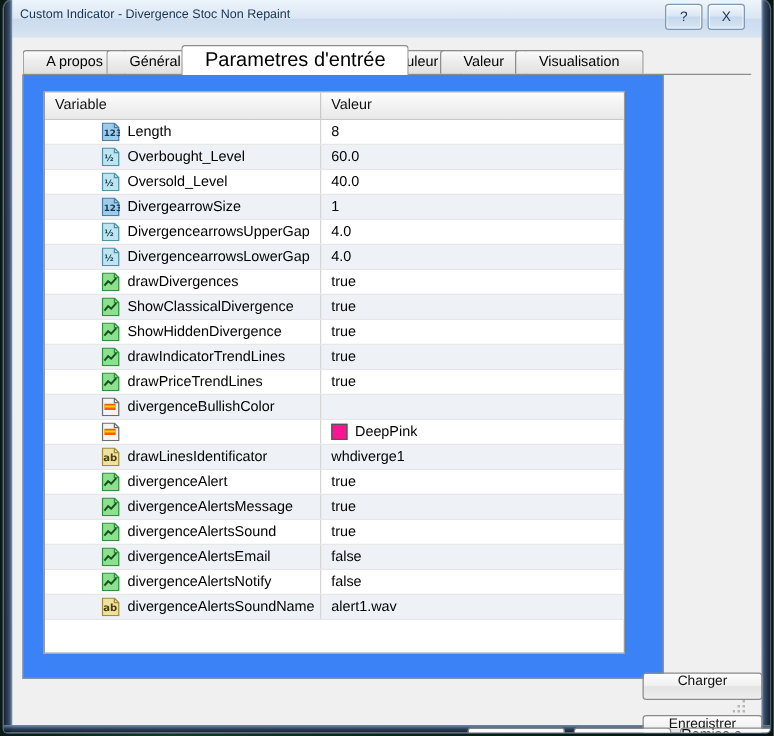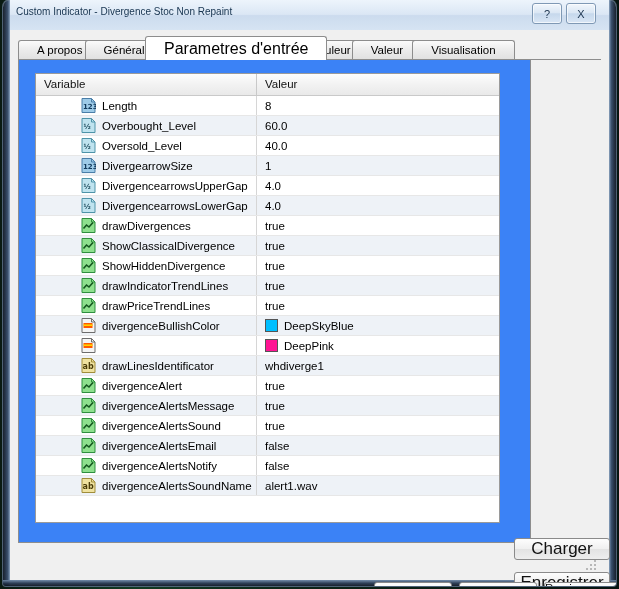--- a/index.html
+++ b/index.html
@@ -219,21 +219,21 @@
     box-sizing: border-box;
   }
 
   
   .side-btn {
     position: absolute;
     width: 96px; height: 22px;
     border: 1px solid #8a8a8a;
     border-radius: 3px;
     background: linear-gradient(180deg,#fdfdfd 0%, #f0f0f0 48%, #e3e3e3 52%, #eeeeee 100%);
-    font-size: 17px;
+    font-size: 11px;
     color: #111;
     display:flex; align-items:flex-start; justify-content:center;
     box-sizing: border-box;
   }
   #btn-charger     { left: 495px; top: 478px; }
   #btn-enregistrer { left: 495px; top: 512px; }
 
   
   .bot-btn {
     position: absolute;
@@ -470,24 +470,20 @@
                 <div class="cell-var">
                   <span class="tico">
                     <svg width="15" height="15" viewBox="0 0 15 15">
                       <path d="M1 0.5 H10.5 L14 4 V14.5 H1 Z" fill="#f4f4f4" stroke="#6d6d6d" stroke-width="1"></path>
                       <path d="M10.5 0.5 V4 H14" fill="none" stroke="#6d6d6d" stroke-width="1"></path>
         <rect x="2.5" y="5" width="9" height="5" fill="#ff5a00"></rect>
         <rect x="2.5" y="6.4" width="9" height="1.6" fill="#ffd400"></rect>
                     </svg>
                   </span>
                   <span class="var-label">divergenceBullishColor</span>
-                </div>
-                <div class="cell-val">
-                  <span class="swatch" style="background: rgb(0, 191, 255);"></span>
-                  <span>DeepSkyBlue</span>
                 </div>
               </div>
               <div class="row">
                 <div class="cell-var">
                   <span class="tico">
                     <svg width="15" height="15" viewBox="0 0 15 15">
                       <path d="M1 0.5 H10.5 L14 4 V14.5 H1 Z" fill="#f4f4f4" stroke="#6d6d6d" stroke-width="1"></path>
                       <path d="M10.5 0.5 V4 H14" fill="none" stroke="#6d6d6d" stroke-width="1"></path>
         <rect x="2.5" y="5" width="9" height="5" fill="#ff5a00"></rect>
         <rect x="2.5" y="6.4" width="9" height="1.6" fill="#ffd400"></rect>

